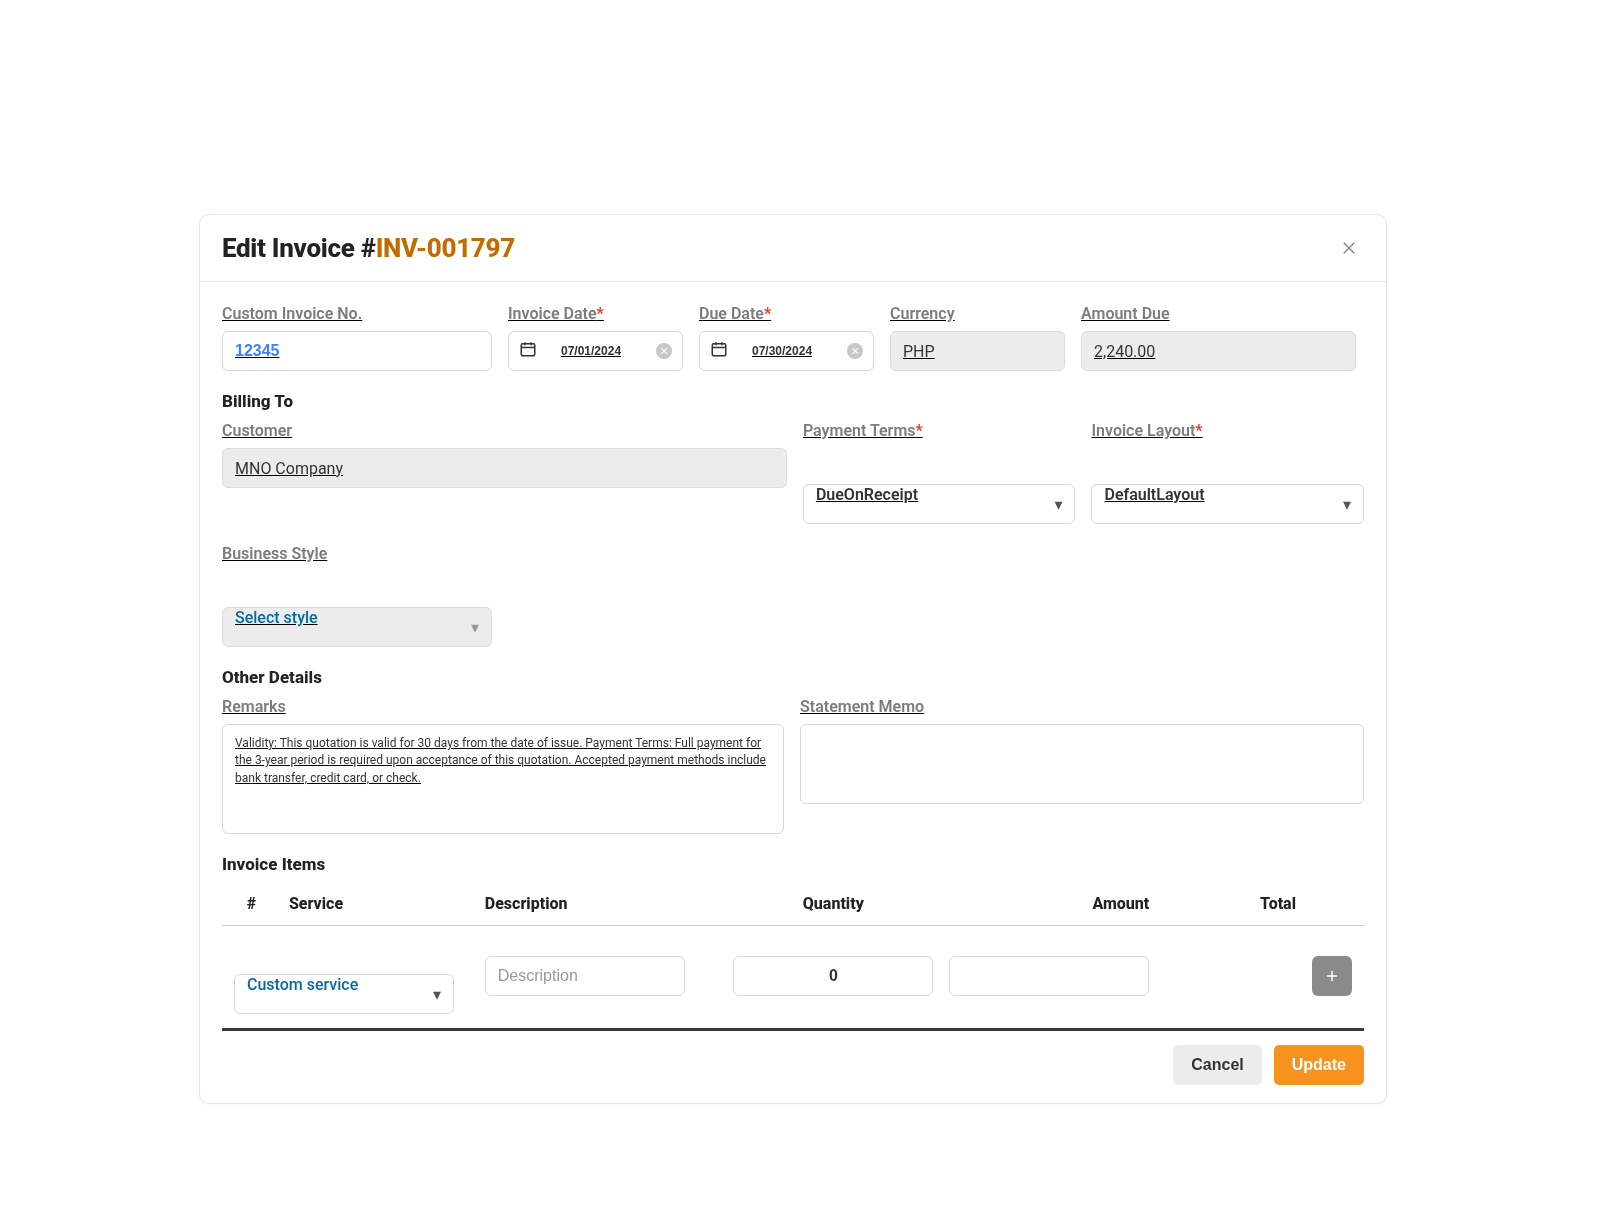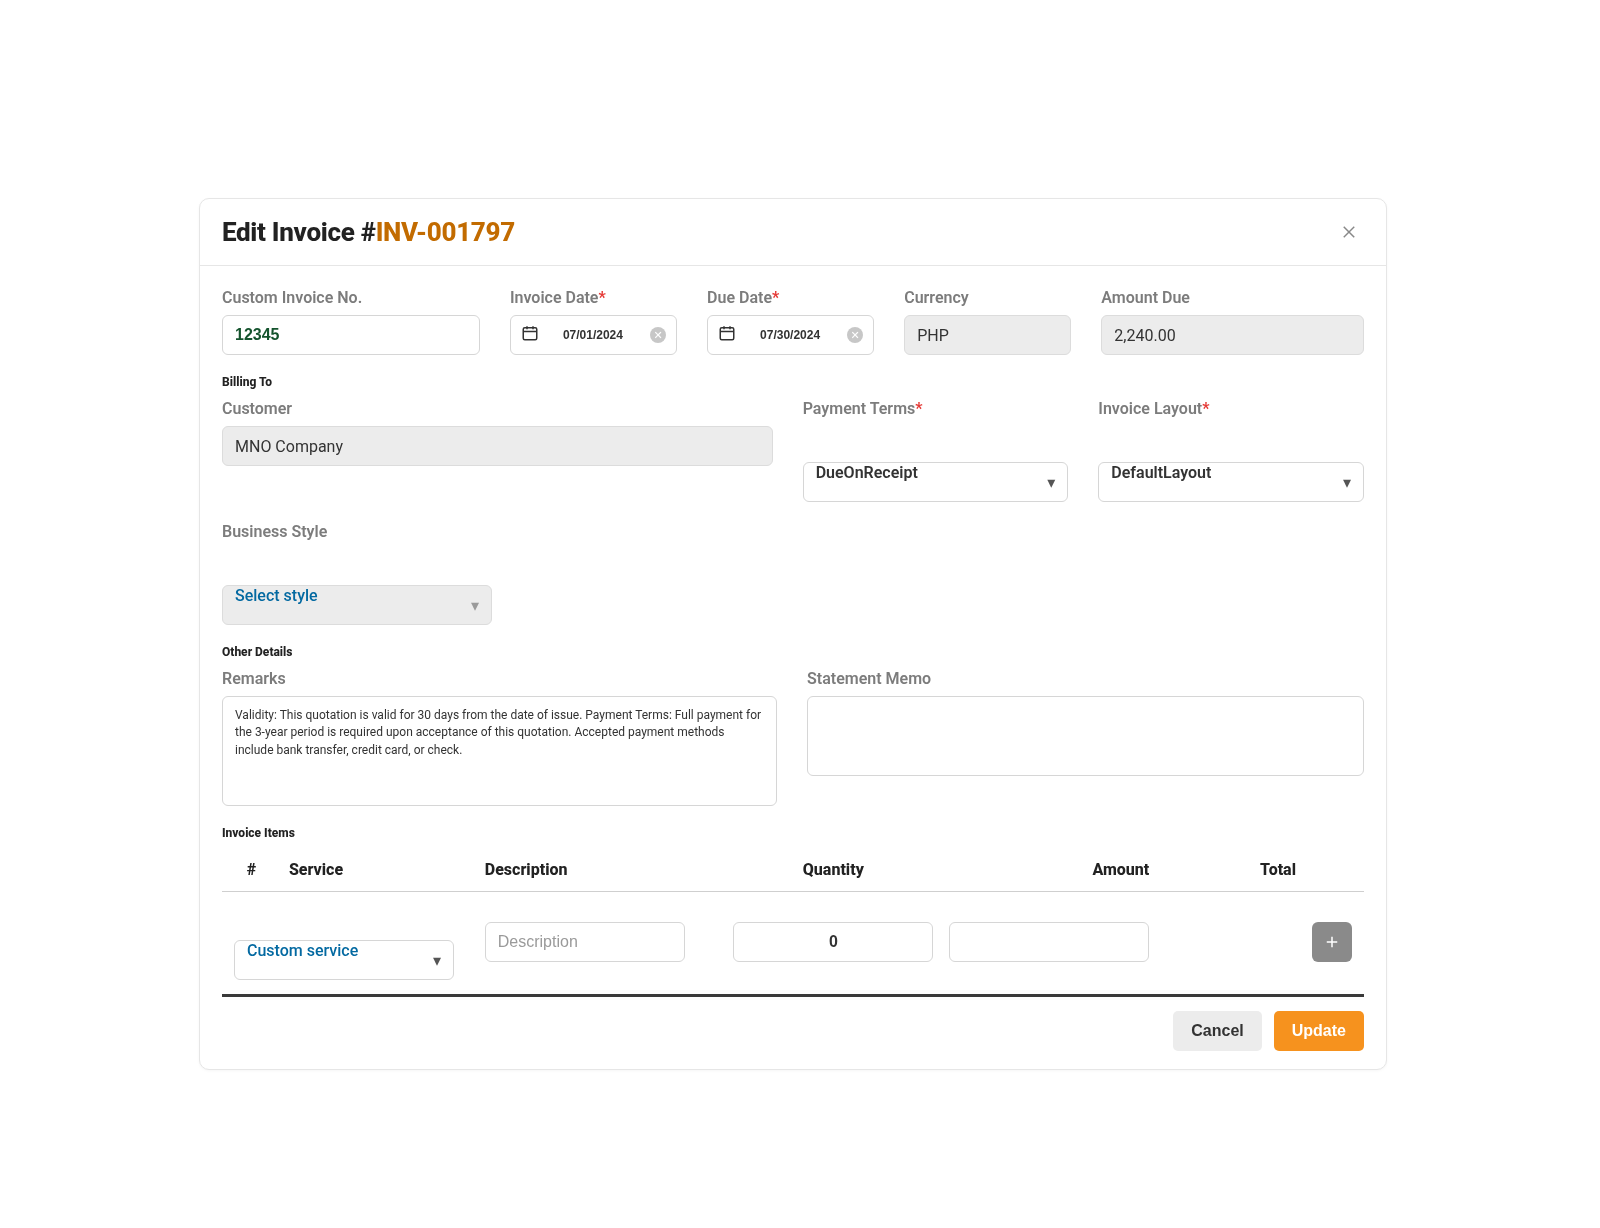--- a/index.html
+++ b/index.html
@@ -7,21 +7,21 @@
     font-family: -apple-system, BlinkMacSystemFont, "Segoe UI", Roboto, "Helvetica Neue", Arial, sans-serif;
     background: #fff;
     width: 1600px;
     height: 1228px;
     position: relative;
     -webkit-font-smoothing: antialiased;
   }
   .modal {
     position: absolute;
     left: 199px;
-    top: 198px;
+    top: 214px;
     width: 1188px;
     border: 1px solid #e6e6e6;
     border-radius: 10px;
     background: #fff;
     box-shadow: 0 1px 3px rgba(0,0,0,0.04);
     overflow: hidden;
   }
   .modal-header {
     display: flex;
     align-items: center;
@@ -40,21 +40,21 @@
     font-weight: 800;
   }
   .close-btn {
     width: 30px; height: 30px;
     display:flex;align-items:center;justify-content:center;
     color:#888;
     cursor:pointer;
     font-size: 20px;
   }
   .modal-body { padding: 22px 22px 0 22px; }
-  .row { display:flex; gap: 30px; margin-bottom: 20px; }
+  .row { display:flex; gap: 16px; margin-bottom: 20px; text-decoration: underline; }
   .field { display:flex; flex-direction:column; }
   .label {
     font-size: 16px;
     color: #7c7c7c;
     font-weight: 600;
     margin-bottom: 8px;
   }
   .req { color:#e53935; font-weight:700; }
   .input, .select, .readonly, .textarea {
     height: 40px;
@@ -83,21 +83,21 @@
     color:#333;
     background:transparent;
     font-weight:600;
   }
   .date-wrap .clear-icon {
     position:absolute; right:10px; top:50%; transform:translateY(-50%);
     width:16px;height:16px;border-radius:50%;background:#c7c7c7;color:#fff;
     display:flex;align-items:center;justify-content:center;font-size:11px;cursor:pointer;
   }
   .section-title {
-    font-size: 12px;
+    font-size: 17px;
     font-weight: 800;
     color:#222;
     margin: 6px 0 10px 0;
   }
   .select-wrap { position:relative;margin-top:36px; }
   .select-wrap .caret {
     position:absolute; right:12px; top:50%; transform:translateY(-50%);
     color:#555;
     pointer-events:none;
   }
@@ -156,21 +156,21 @@
   .w-date   { width: 175px; }
   .w-curr   { width: 175px; }
   .w-amount { width: 275px; }
   .w-customer{ width: 570px; }
   .w-half   { width: 275px; }
   .w-style  { width: 270px; }
   .w-remarks{ width: 570px; }
   .w-memo   { width: 572px; }
   input.plain {
     border:none;outline:none;background:transparent;width:100%;height:100%;
-    font-size:16px;color:#14532d;font-weight:600;
+    font-size:16px;color:#3b82f6;font-weight:600;
   }
 </style>
 </head>
 <body>
 
 <div class="modal">
 
   <div class="modal-header">
     <div class="modal-title">
       <span>Edit Invoice #</span><span class="invoice-no">INV-001797</span>

